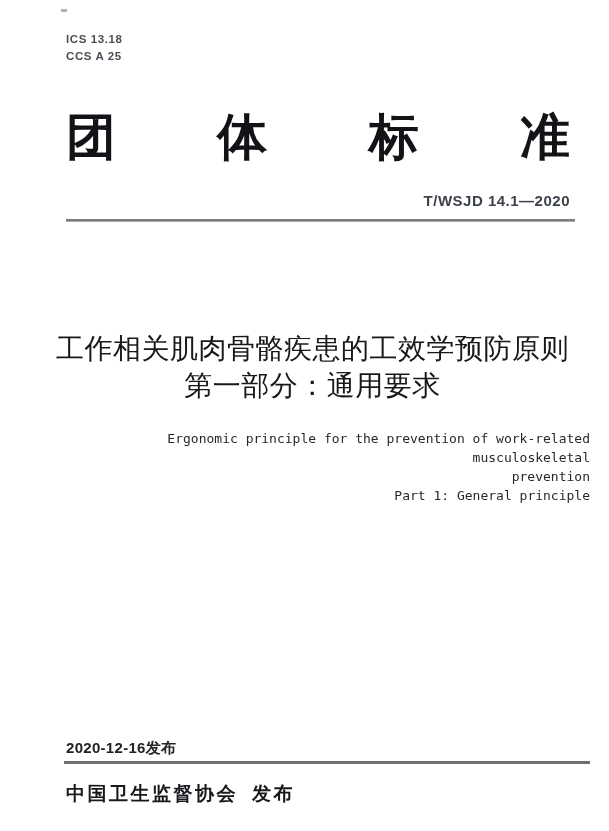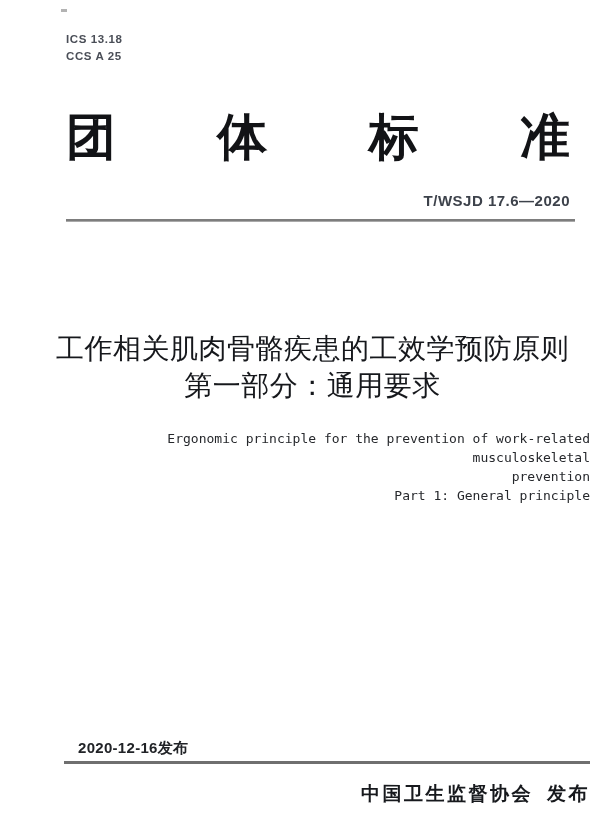--- a/index.html
+++ b/index.html
@@ -79,32 +79,31 @@
   }
   .dates-row {
     position: absolute;
     left: 66px; right: 19px; top: 739px;
     display: flex;
     justify-content: space-between;
     font-size: 15px;
     font-weight: 700;
     color: #212327;
     letter-spacing: 0.3px;
-    margin-left: 12px;
   }
   .rule-bottom {
     position: absolute;
     left: 64px; top: 761px;
     width: 526px; height: 3px;
     background: #6f6f6f;
   }
   .footer-row {
     position: absolute;
     left: 66px; right: 19px; top: 781px;
-    text-align: right;
+    text-align: left;
     font-size: 19px;
     font-weight: 700;
     letter-spacing: 2.5px;
     color: #17191d;
   }
   .footer-row .gap { display: inline-block; width: 14px; }
 </style>
 </head>
 <body>
 
@@ -117,21 +116,21 @@
     <div>CCS A 25</div>
   </div>
 
   <div class="doc-type-row">
     <span>团</span>
     <span>体</span>
     <span>标</span>
     <span>准</span>
   </div>
 
-  <div class="std-number">T/WSJD 17.6—2020</div>
+  <div class="std-number">T/WSJD 14.1—2020</div>
 
   <div class="rule-top"></div>
 
   <div class="cn-title">
     <div>工作相关肌肉骨骼疾患的工效学预防原则</div>
     <div>第一部分：通用要求</div>
   </div>
 
   <div class="en-title">
     <div>Ergonomic principle for the prevention of work-related musculoskeletal</div>

